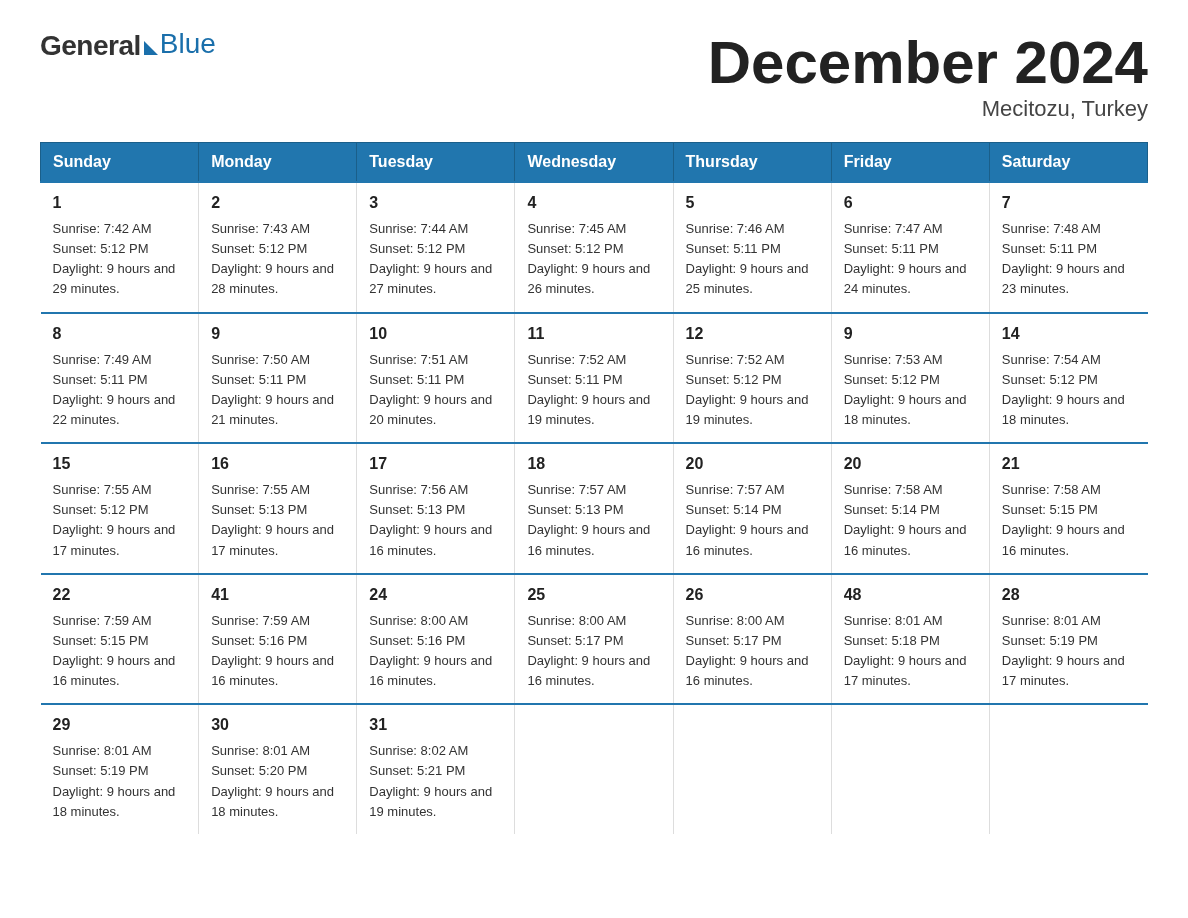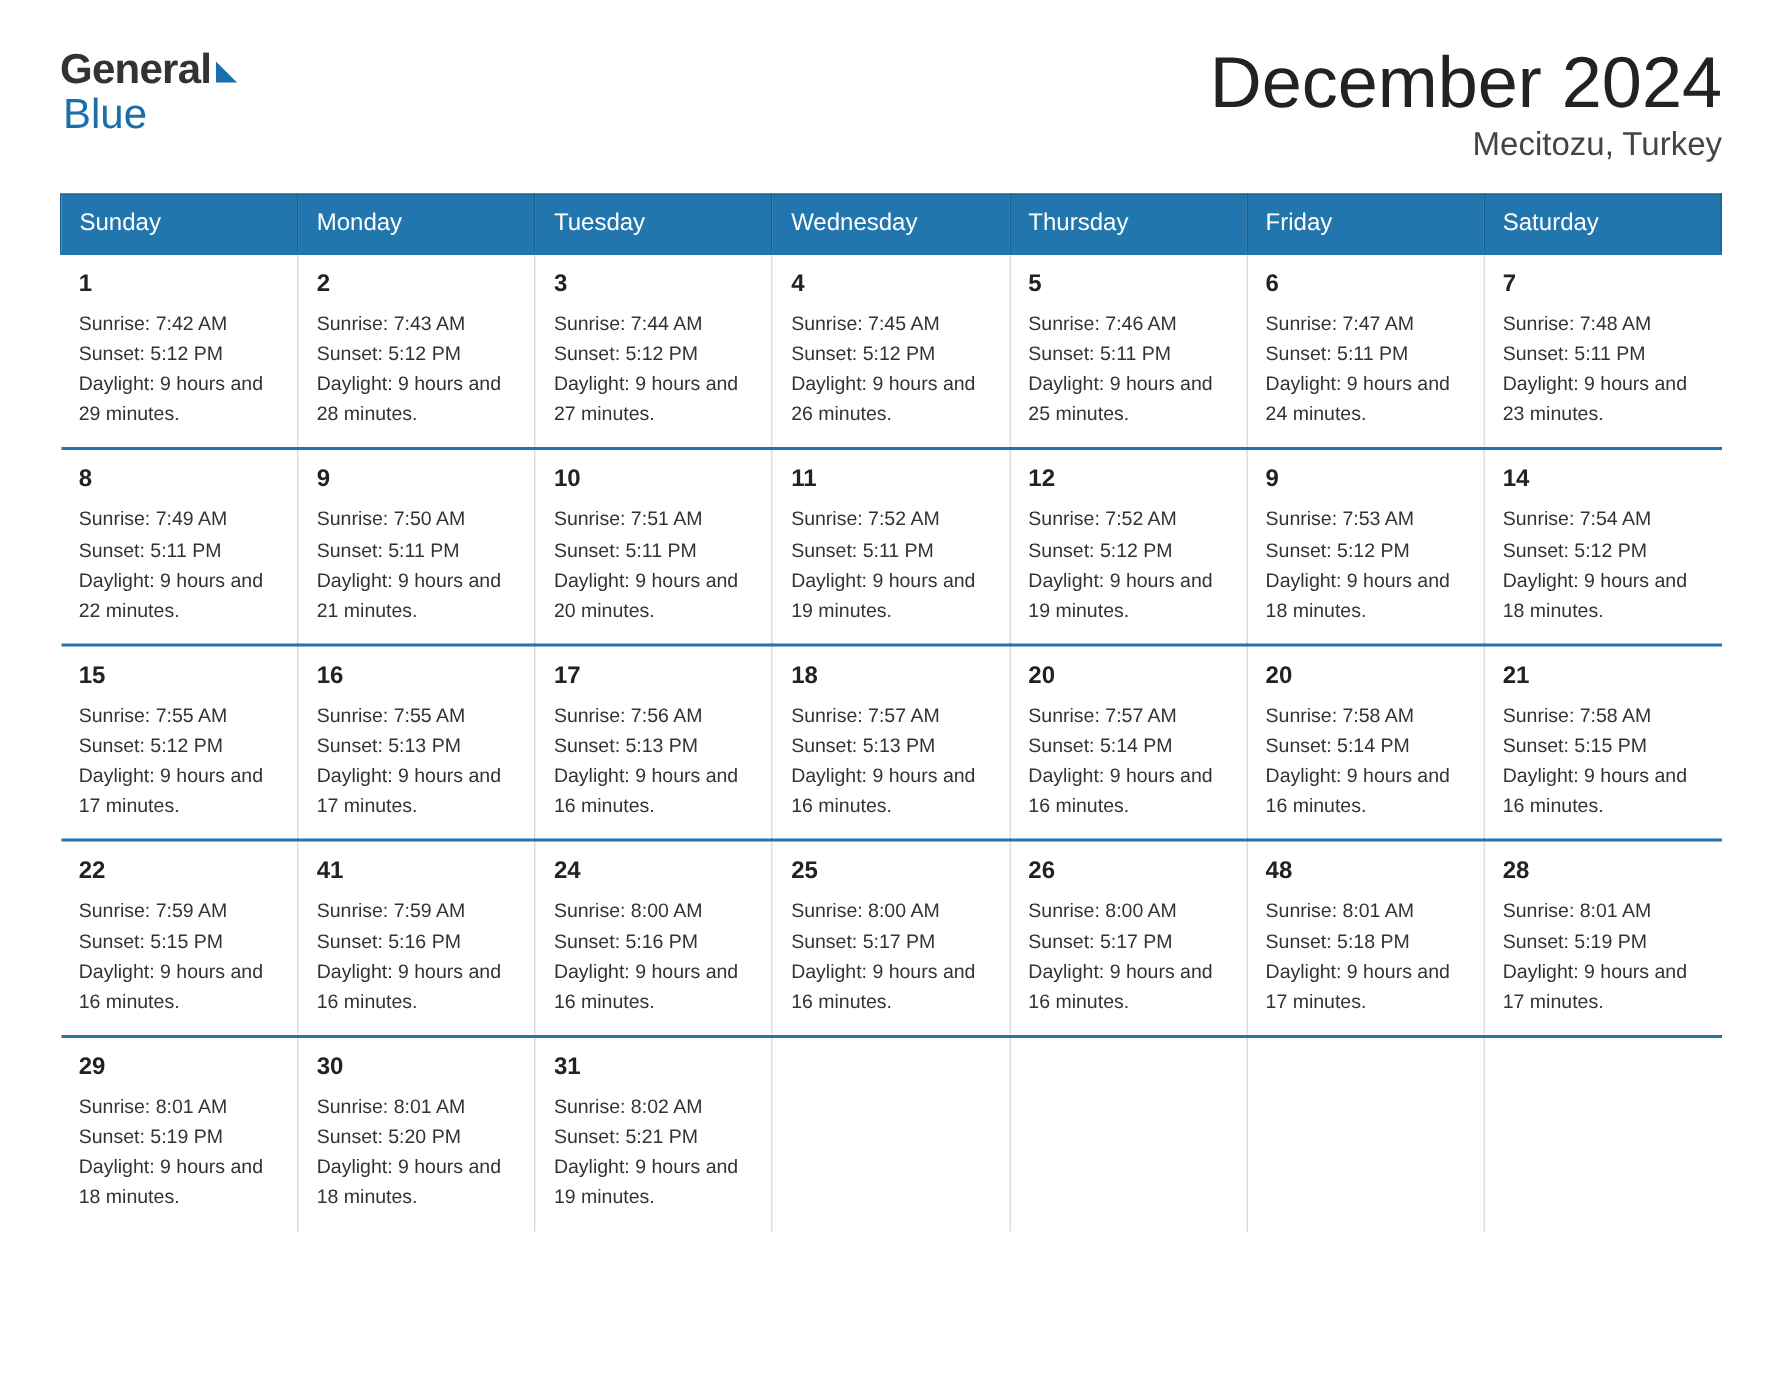--- a/index.html
+++ b/index.html
@@ -11,21 +11,21 @@
       min-height: 918px;
     }
     .header {
       display: flex;
       justify-content: space-between;
       align-items: flex-start;
       margin-bottom: 20px;
     }
     .logo {
       display: flex;
-      flex-direction: column;
+      flex-direction: row;
       align-items: flex-start;
     }
     .logo-top {
       display: flex;
       align-items: center;
     }
     .logo-general {
       font-size: 28px;
       font-weight: bold;
       color: #333;
@@ -44,43 +44,43 @@
       font-size: 28px;
       font-weight: normal;
       color: #1a6fab;
       margin-top: -2px;
       margin-left: 2px;
     }
     .title-section {
       text-align: right;
     }
     .month-title {
-      font-size: 48px;
-      font-weight: normal;
+      font-size: 60px;
+      font-weight: bold;
       color: #222;
       line-height: 1.1;
       margin-left: 33px;
     }
     .location {
       font-size: 22px;
       color: #444;
       margin-top: 0;
     }
     table {
       width: 100%;
       border-collapse: collapse;
       table-layout: fixed;
     }
     thead tr {
       background-color: #2176ae;
     }
     thead th {
       color: #fff;
       font-size: 16px;
-      font-weight: normal;
+      font-weight: bold;
       padding: 10px 12px;
       text-align: left;
       border: 1px solid #1a5f8a;
     }
     tbody tr {
       border-top: 2px solid #2176ae;
     }
     tbody td {
       vertical-align: top;
       padding: 8px 12px 12px 12px;

